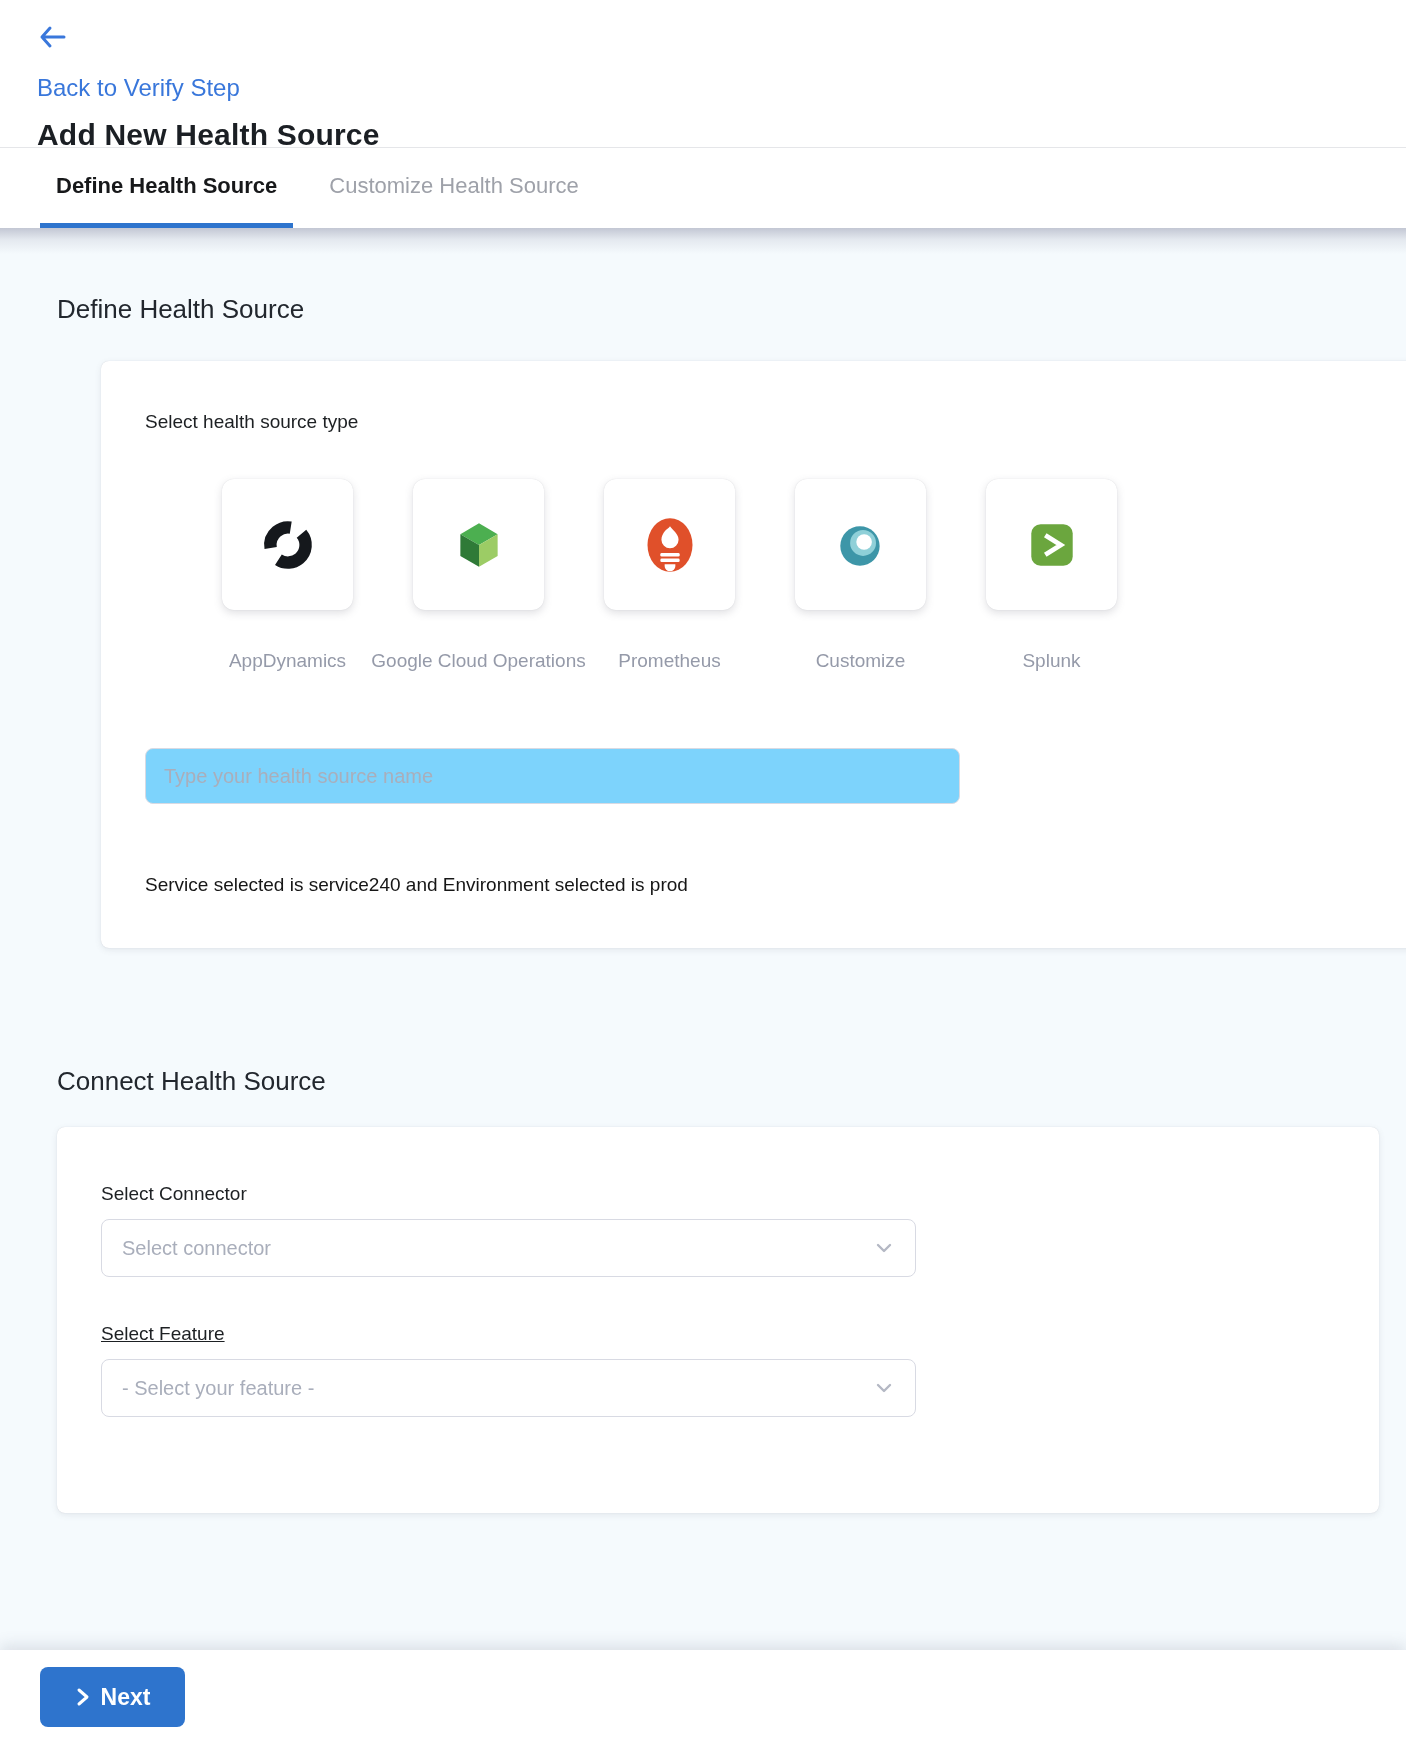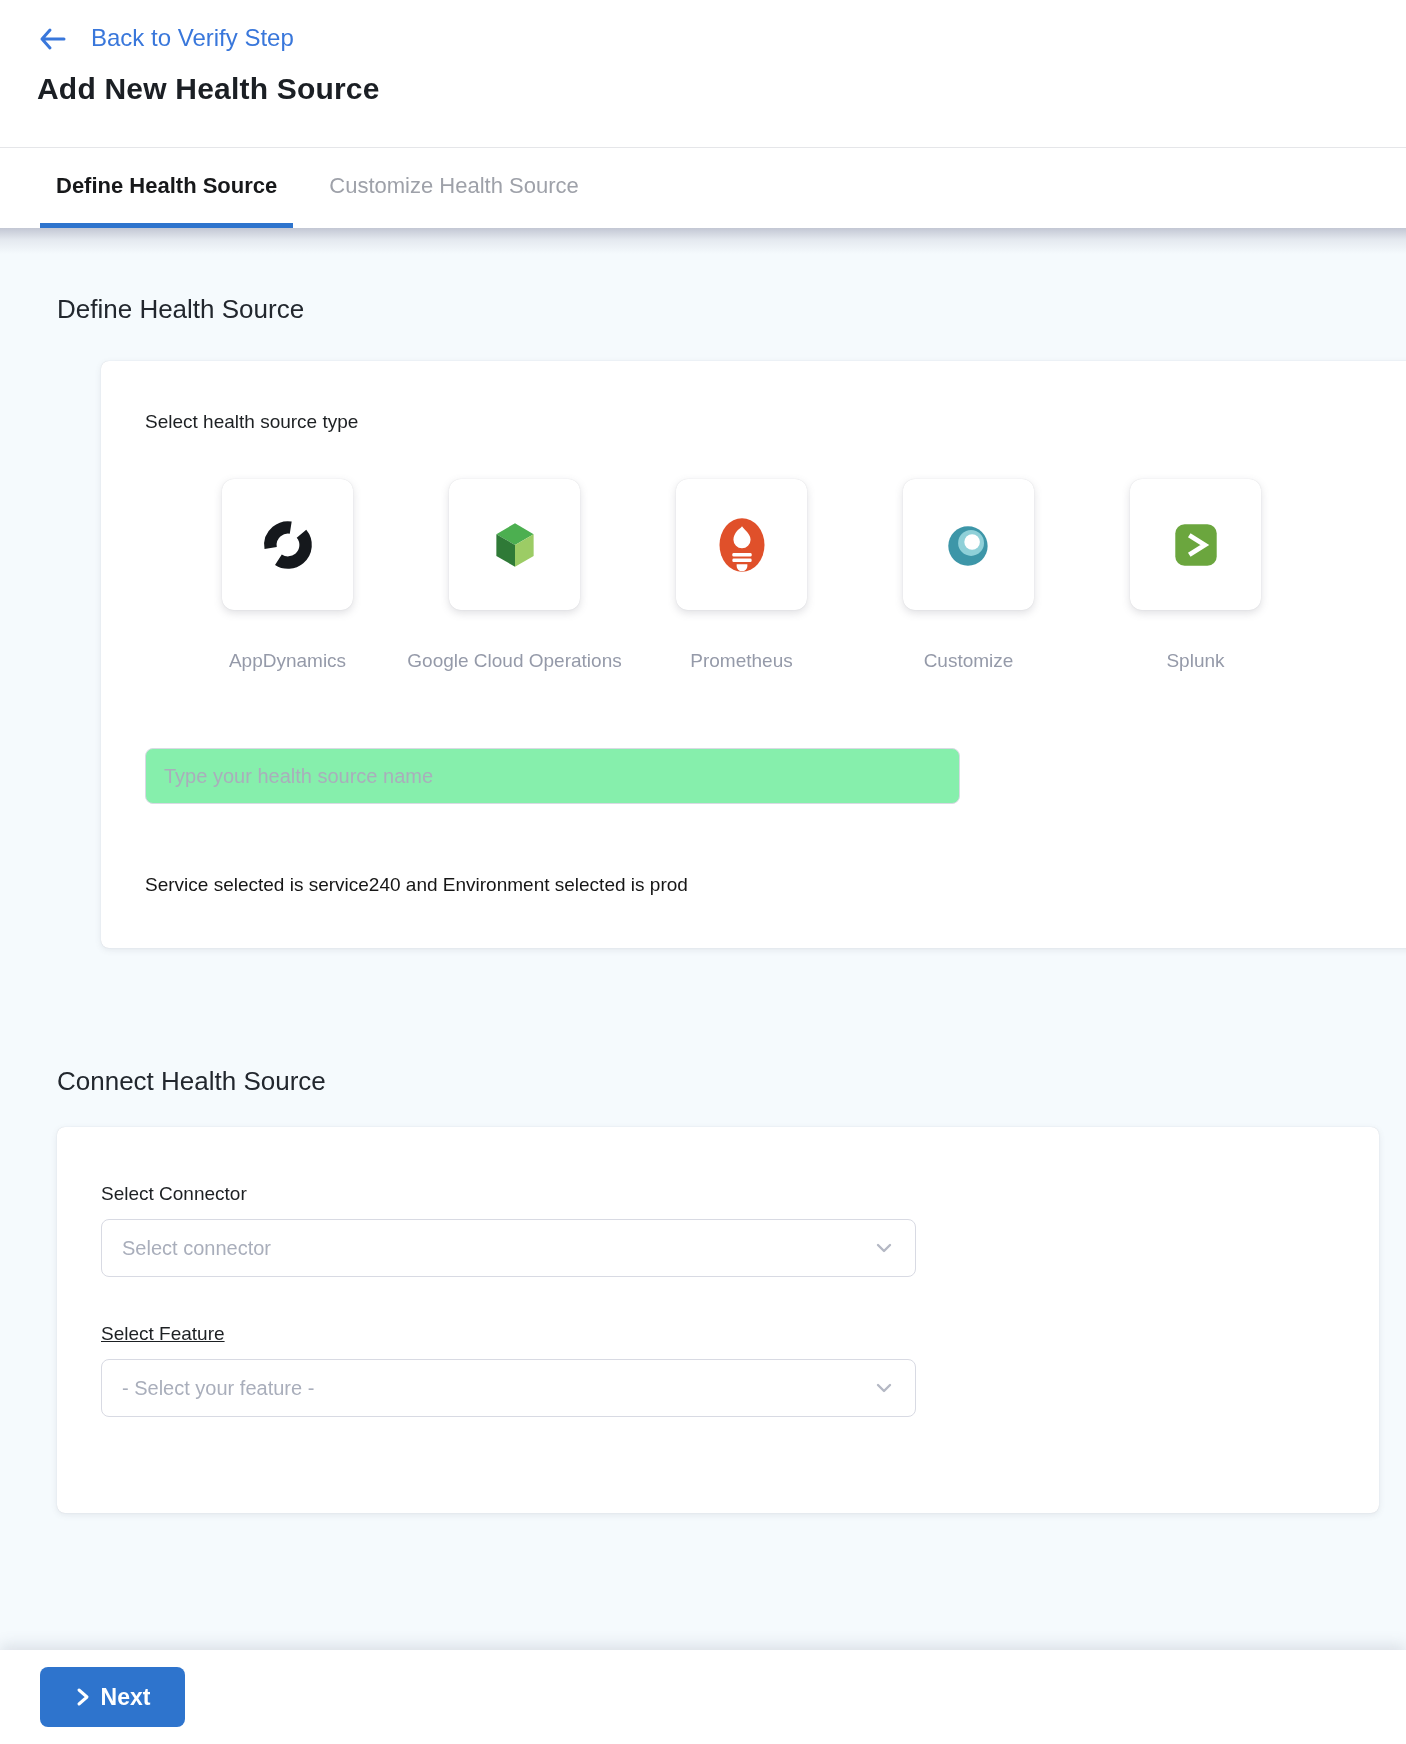--- a/index.html
+++ b/index.html
@@ -4,55 +4,55 @@
 <style>
   * { margin:0; padding:0; box-sizing:border-box; }
   html,body { width:1406px; height:1744px; }
   body {
     font-family:"Liberation Sans","DejaVu Sans",sans-serif;
     background:#ffffff; color:#1d2125; overflow:hidden;
     display:flex; flex-direction:column;
   }
   
   .header { height:148px; background:#fff; border-bottom:1px solid #e5e6e9; padding:24px 0 0 37px; flex:0 0 auto; }
-  .back-row { display:inline-flex; align-items:flex-end; gap:24px; cursor:pointer; }
+  .back-row { display:inline-flex; align-items:flex-start; gap:24px; cursor:pointer;flex-direction:column; }
   .back-row .back-label { color:#3977db; font-size:24px; font-weight:500; }
   .page-title { margin-top:16px; font-size:30px; font-weight:700; color:#1b1f24; letter-spacing:.2px; }
   
   .tabbar { height:80px; background:#fff; display:flex; align-items:stretch; padding-left:40px; gap:20px; flex:0 0 auto; }
   .tab { display:flex; align-items:center; padding:0 16px; font-size:22px; color:#9ea1a9; cursor:pointer; border-bottom:5px solid transparent; }
   .tab.active { color:#17181a; font-weight:700; border-bottom-color:#2e74cd; }
   
   .content { flex:1 1 auto; background:#f5fafd; padding:0 27px 0 57px; position:relative; overflow:hidden; }
   .content::before { content:""; position:absolute; top:0; left:0; right:0; height:26px; pointer-events:none;
     background:linear-gradient(180deg, rgba(125,128,154,.42) 0%, rgba(125,128,154,.14) 45%, rgba(246,250,253,0) 100%); }
   .section-heading { font-size:26px; font-weight:400; color:#22272e; }
   .h-define { padding-top:66px; margin-bottom:36px; }
   .h-connect { margin-top:118px; margin-bottom:30px; }
   .card { width:1322px; background:#fff; border-radius:8px;
     box-shadow:0 0 1px rgba(40,41,61,.18), 0 2px 6px rgba(96,97,112,.12); }
   .card1 { padding:50px 44px 52px 44px;margin-left:44px; }
   .card2 { padding:56px 44px 96px 44px; }
   .field-label { font-size:19px; color:#1d2023; }
   
-  .type-row { display:flex; gap:96px; margin:46px 0 0 77px; }
+  .type-row { display:flex; gap:60px; margin:46px 0 0 77px; }
   .type { display:flex; flex-direction:column; align-items:center; width:131px; cursor:pointer; }
   .tile { width:131px; height:131px; background:#fff; border-radius:12px;
     box-shadow:0 0 1px rgba(40,41,61,.16), 0 3px 9px rgba(96,97,112,.20);
     display:flex; align-items:center; justify-content:center; }
   .type-label { margin-top:40px; font-size:19px; color:#959aa9; white-space:nowrap; }
   
   .form-col { width:815px; margin-top:64px; }
   .name-row { display:flex; align-items:center; justify-content:space-between; }
   .name-label { font-size:20px; font-weight:700; color:#3c4354; }
   .id-wrap { display:inline-flex; align-items:center; gap:10px; }
   .id-label { font-size:20px; color:#707687; }
   .edit-btn { display:inline-flex; cursor:pointer; }
   .text-input { margin-top:12px; width:815px; height:56px; border:1px solid #d8dae3; border-radius:8px;
-    padding:0 18px; font-size:20px; font-family:inherit; color:#1d2125; background:#86efac; outline:none; }
+    padding:0 18px; font-size:20px; font-family:inherit; color:#1d2125; background:#7dd3fc; outline:none; }
   .text-input::placeholder { color:#a9aebb; }
   .note { margin-top:70px; font-size:19px; color:#161616; }
   
   .select { width:815px; height:58px; border:1px solid #d8dae3; border-radius:8px; background:#fff;
     margin-top:14px; padding:0 20px; display:flex; align-items:center; justify-content:space-between; cursor:pointer; }
   .select .ph { font-size:20px; color:#a9aebb; }
   .label-feature { margin-top:46px;text-decoration:underline; }
   
   .footer { flex:0 0 auto; height:94px; background:#fff; box-shadow:0 -5px 14px rgba(86,92,116,.16);
     display:flex; align-items:center; padding-left:40px; position:relative; }

